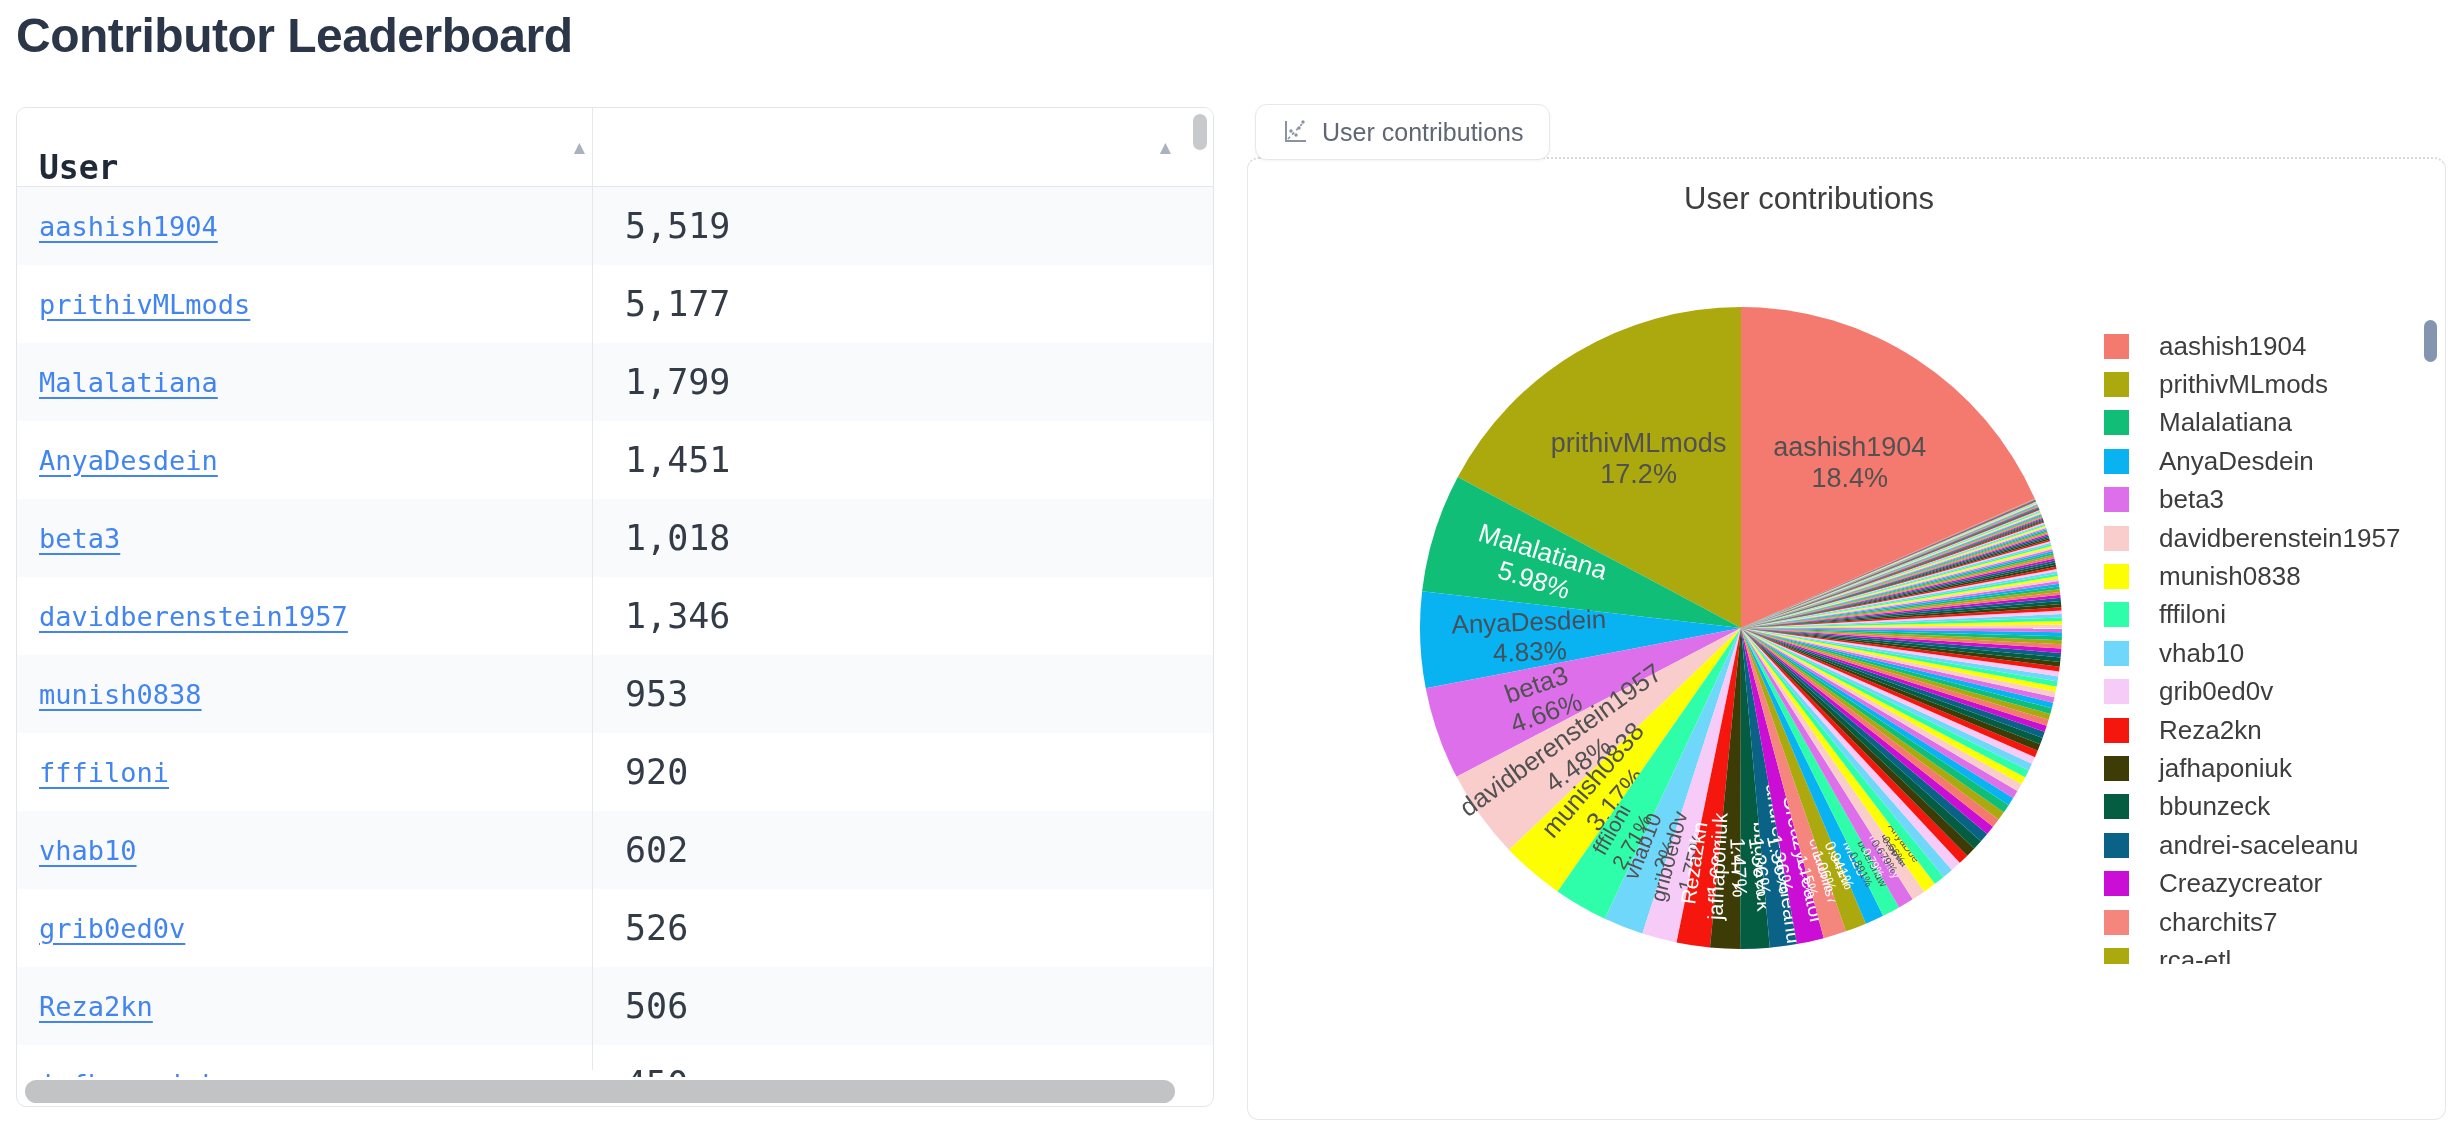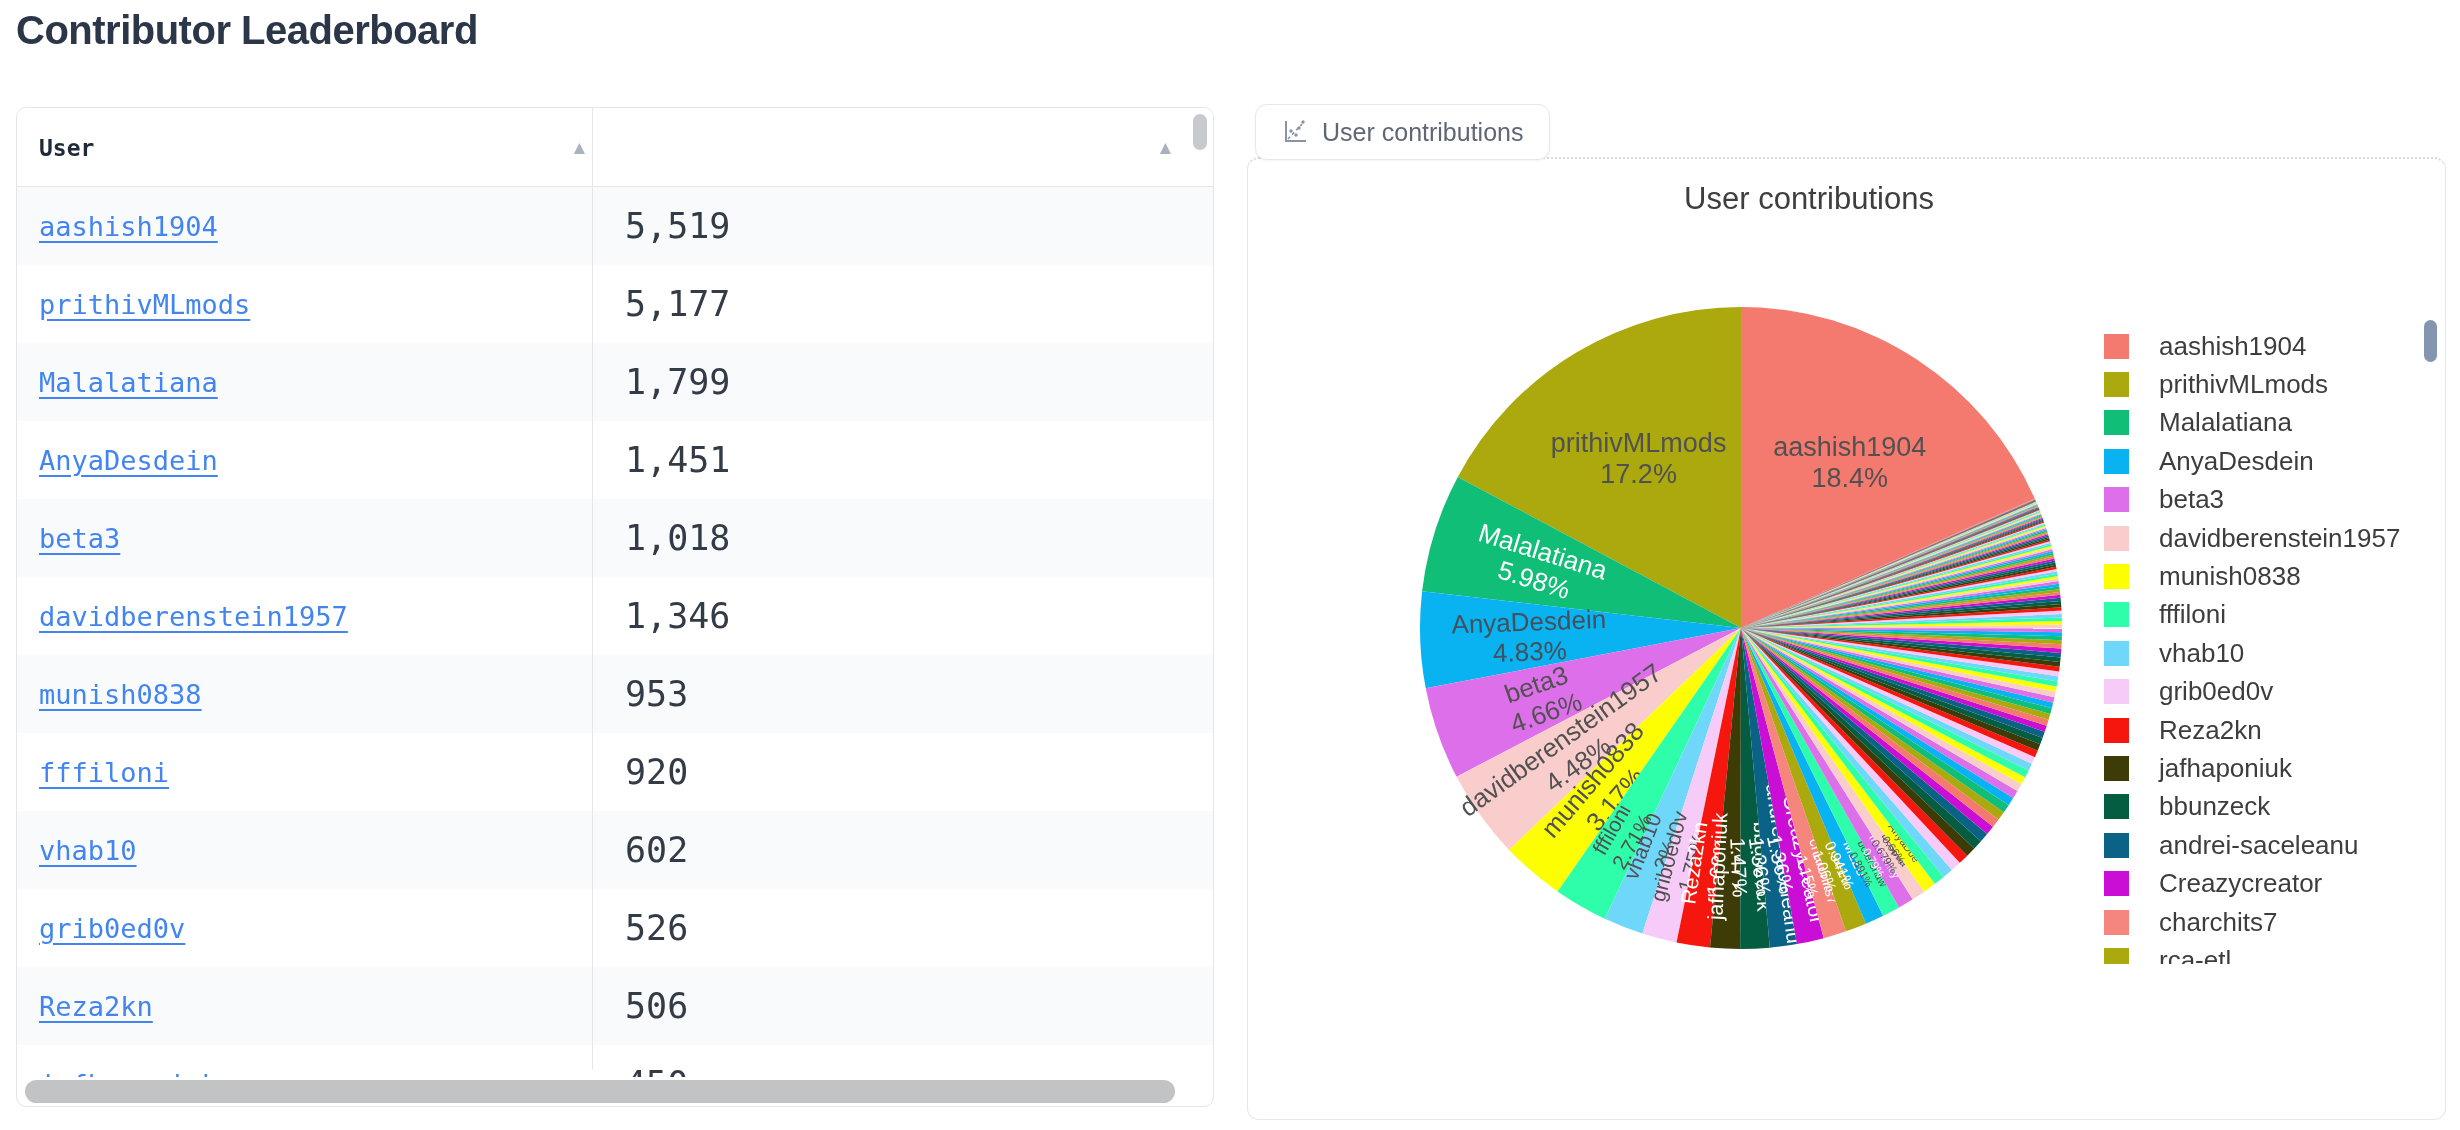--- a/index.html
+++ b/index.html
@@ -1,27 +1,27 @@
 <!DOCTYPE html>
 <html><head>
 <meta charset="utf-8">
 <style>
   html,body{margin:0;padding:0;background:#fff;}
   #app{position:relative;width:2460px;height:1130px;background:#fff;overflow:hidden;
        font-family:"Liberation Sans",sans-serif;}
-  .page-title{position:absolute;left:16px;top:8px;font-size:40px;font-weight:bold;
+  .page-title{position:absolute;left:16px;top:8px;font-size:48px;font-weight:bold;
        color:#2b3648;letter-spacing:-0.5px;}
   
   .table-panel{position:absolute;left:16px;top:107px;width:1196px;height:998px;
        background:#fff;border:1px solid #e3e5e9;border-radius:10px;overflow:hidden;}
   .thead{position:absolute;left:0;top:0;width:100%;height:79px;background:#fff;
        border-bottom:1px solid #e5e7eb;box-sizing:border-box;}
-  .th{position:absolute;top:0;height:79px;display:flex;align-items:center;
+  .th{position:absolute;top:0;height:79px;display:flex;align-items:flex-end;
        font-family:"DejaVu Sans Mono","Liberation Mono",monospace;font-weight:bold;
-       font-size:23px;color:#1f2937;}
+       font-size:33px;color:#1f2937;}
   .th-user{left:22px;width:520px;}
   .th-records{left:608px;width:500px;}
   .sort-icon{position:absolute;top:29px;font-size:19px;color:#aab2bf;cursor:pointer;}
   .sort-user{left:553px;}
   .sort-records{left:1139px;}
   .col-divider{position:absolute;left:575px;top:0;width:1px;height:962px;background:#e5e7eb;}
   .tbody{position:absolute;left:0;top:79px;width:100%;height:890px;overflow:hidden;}
   .trow{position:relative;width:100%;height:78px;background:#fff;}
   .trow.alt{background:#f9fafb;}
   .td-user{position:absolute;left:22px;top:0;height:78px;display:flex;align-items:center;}

